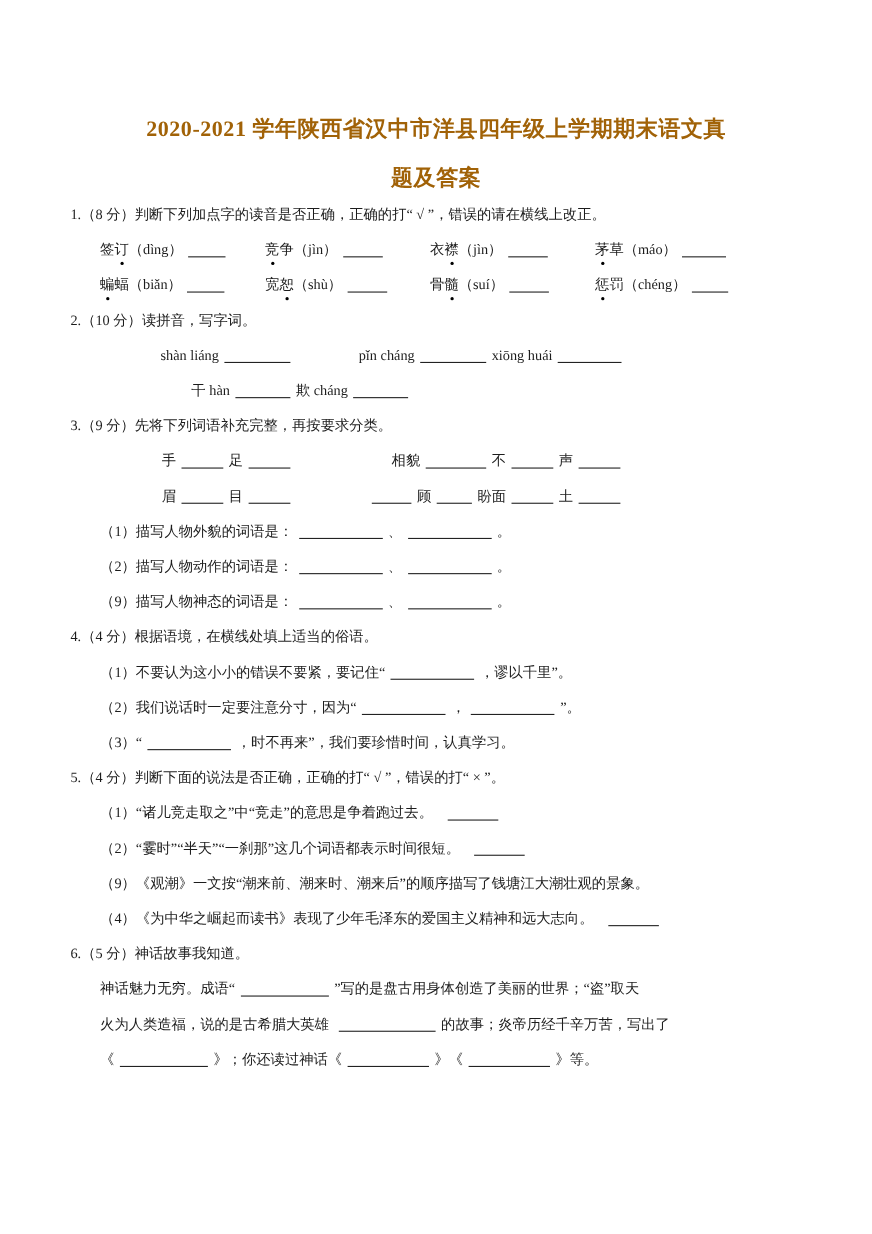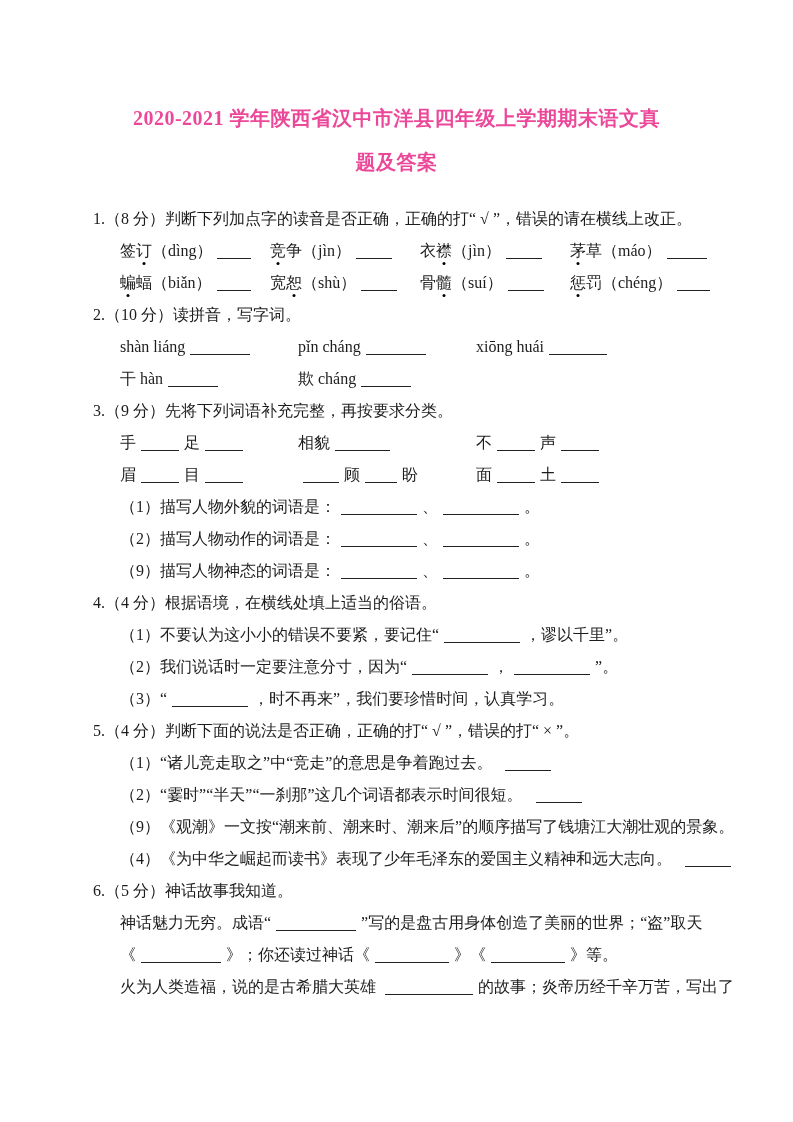--- a/index.html
+++ b/index.html
@@ -18,37 +18,37 @@
     height: 1122px;
     background: #ffffff;
   }
   .title {
     margin: 96px 60px 0 60px;
     text-align: center;
     font-size: 20px;
     font-weight: bold;
     line-height: 44px;
     letter-spacing: 0.5px;
-    color: #ec4899;
+    color: #a16207;
   }
   .lines {
-    margin-top: 24px;
-    padding-left: 93px;
+    margin-top: 0;
+    padding-left: 64px;
     padding-right: 40px;
-    font-size: 16px;
+    font-size: 13px;
   }
   .line {
     line-height: 21px;
     margin-bottom: 11px;
     white-space: nowrap;
   }
   .line.s, .line.c3, .line.c4 { padding-left: 27px; }
   .line.cols { display: flex; }
   .c4 .cell { width: 150px; flex: 0 0 auto; }
-  .c3 .cell { width: 178px; flex: 0 0 auto; }
+  .c3 .cell { width: 178px; flex: 0 0 auto; text-align: right; }
   .cols .cell:last-child { width: auto; }
   .t { display: inline; }
   .blank {
     display: inline-block;
     height: 13px;
     border-bottom: 1.4px solid #222;
     margin: 0 5px;
     vertical-align: -3px;
   }
   .gap { display: inline-block; height: 1px; }
@@ -115,16 +115,16 @@
       <div class="line s"><span class="t">（1）不要认为这小小的错误不要紧，要记住“</span><span class="blank" style="width: 76px;"></span><span class="t">，谬以千里”。</span></div>
       <div class="line s"><span class="t">（2）我们说话时一定要注意分寸，因为“</span><span class="blank" style="width: 76px;"></span><span class="t">，</span><span class="blank" style="width: 76px;"></span><span class="t">”。</span></div>
       <div class="line s"><span class="t">（3）“</span><span class="blank" style="width: 76px;"></span><span class="t">，时不再来”，我们要珍惜时间，认真学习。</span></div>
       <div class="line q"><span class="t">5.（4 分）判断下面的说法是否正确，正确的打“ √ ”，错误的打“ × ”。</span></div>
       <div class="line s"><span class="t">（1）“诸儿竞走取之”中“竞走”的意思是争着跑过去。</span><span class="gap" style="width: 8px;"></span><span class="blank" style="width: 46px;"></span></div>
       <div class="line s"><span class="t">（2）“霎时”“半天”“一刹那”这几个词语都表示时间很短。</span><span class="gap" style="width: 8px;"></span><span class="blank" style="width: 46px;"></span></div>
       <div class="line s"><span class="t">（9）《观潮》一文按“潮来前、潮来时、潮来后”的顺序描写了钱塘江大潮壮观的景象。</span></div>
       <div class="line s"><span class="t">（4）《为中华之崛起而读书》表现了少年毛泽东的爱国主义精神和远大志向。</span><span class="gap" style="width: 8px;"></span><span class="blank" style="width: 46px;"></span></div>
       <div class="line q"><span class="t">6.（5 分）神话故事我知道。</span></div>
       <div class="line s"><span class="t">神话魅力无穷。成语“</span><span class="blank" style="width: 80px;"></span><span class="t">”写的是盘古用身体创造了美丽的世界；“盗”取天</span></div>
+      <div class="line s"><span class="t">火为人类造福，说的是古希腊大英雄</span><span class="gap" style="width: 4px;"></span><span class="blank" style="width: 88px;"></span><span class="t">的故事；炎帝历经千辛万苦，写出了</span></div>
       <div class="line s"><span class="t">《</span><span class="blank" style="width: 80px;"></span><span class="t">》；你还读过神话《</span><span class="blank" style="width: 74px;"></span><span class="t">》《</span><span class="blank" style="width: 74px;"></span><span class="t">》等。</span></div>
-      <div class="line s"><span class="t">火为人类造福，说的是古希腊大英雄</span><span class="gap" style="width: 4px;"></span><span class="blank" style="width: 88px;"></span><span class="t">的故事；炎帝历经千辛万苦，写出了</span></div>
     </div>
 </div>
 
 </body></html>

